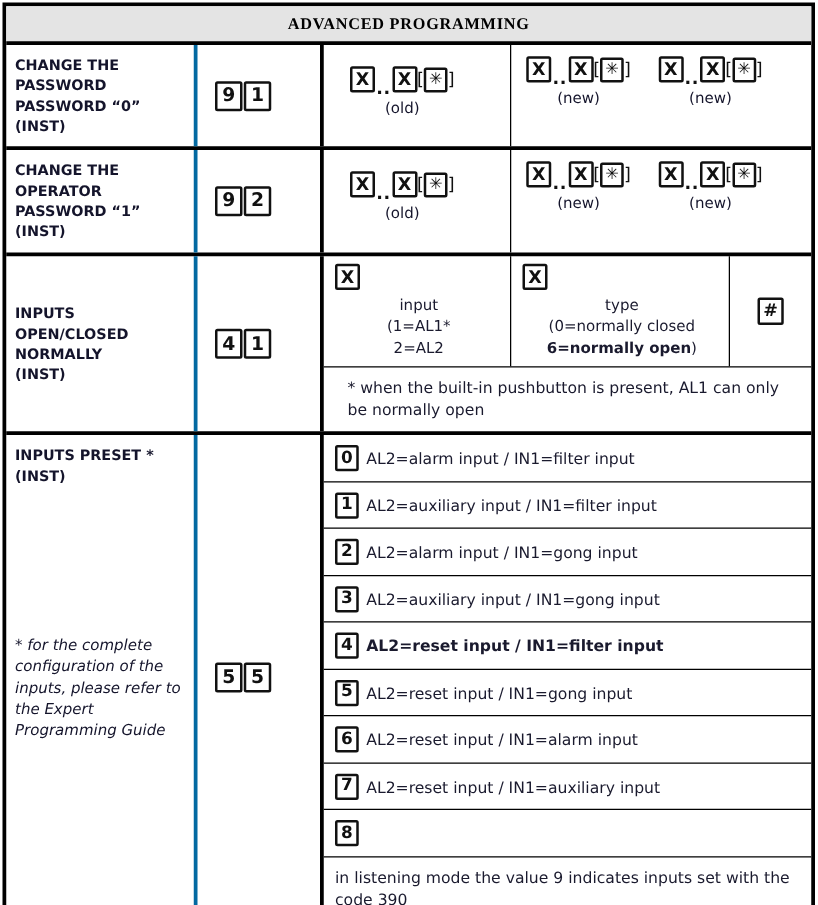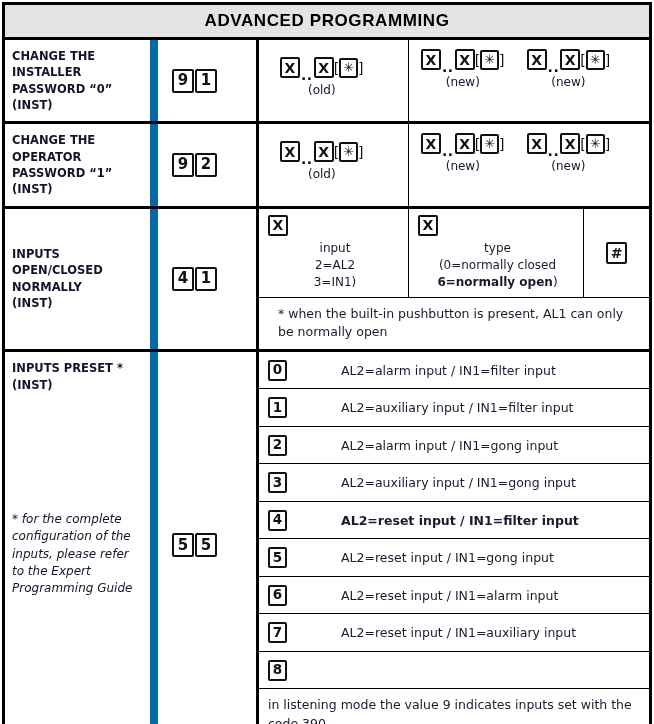--- a/index.html
+++ b/index.html
@@ -29,38 +29,38 @@
     width: 650px;
     margin: 2px;
   }
 
   
   .hdr {
     background: #e4e4e4;
     border-bottom: 3px solid #000;
     text-align: center;
     font-weight: bold;
-    font-size: 17px;
+    font-size: 13px;
     letter-spacing: 0.6px;
     padding: 6px 0 6px 0;
-    font-family: Liberation Sans, sans-serif;
+    font-family: Liberation Serif, serif;
     color: #000;
   }
 
   
   .row {
     display: flex;
     border-bottom: 3px solid #000;
   }
   .row:last-child { border-bottom: none; }
 
   .c-label {
     width: 153px;
     min-width: 153px;
-    border-right: 8px solid #0369a1;
+    border-right: 3px solid #0369a1;
     box-sizing: border-box;
     padding: 8px 6px 8px 7px;
     font-weight: bold;
     font-size: 11.5px;
     line-height: 1.42;
     color: #14142b;
   }
   .c-code {
     width: 101px;
     min-width: 101px;
@@ -206,21 +206,21 @@
     display: flex;
     align-items: center;
     border-bottom: 1.5px solid #000;
     padding: 6px 6px 6px 9px;
     height: 37.5px;
     box-sizing: border-box;
     font-size: 12.5px;
   }
   .preset-item.bold .ptxt { font-weight: bold; text-align: right; }
   .preset-item:last-child { border-bottom: none; }
-  .ptxt { line-height: 1.2; margin-left: 48px; }
+  .ptxt { line-height: 1.2; }
 
   .preset-foot {
     padding: 7px 10px 6px 9px;
     font-size: 12.5px;
     line-height: 1.45;
   }
 
   .label-note {
     font-weight: normal;
     font-size: 12px;
@@ -234,21 +234,21 @@
 <body>
 
 <div class="page">
   <div class="frame">
 
     <div class="hdr">ADVANCED PROGRAMMING</div>
 
     <div class="row">
       <div class="c-label">
         <div>CHANGE THE</div>
-        <div>INSTALLER</div>
+        <div>PASSWORD</div>
         <div>PASSWORD “0”</div>
         <div>(INST)</div>
       </div>
 
       <div class="c-code">
         <span class="keys">
           <span class="key code">9</span>
           <span class="key code">1</span>
         </span>
       </div>
@@ -378,22 +378,22 @@
           <span class="key code">1</span>
         </span>
       </div>
 
       <div class="c-rest">
         <div class="inp-top">
           <div class="inp-a">
             <span class="key x">X</span>
             <div class="inp-lines">
               <div>input</div>
+              <div>(1=AL1*</div>
               <div>2=AL2</div>
-              <div>3=IN1)</div>
             </div>
           </div>
 
           <div class="inp-b">
             <span class="key x">X</span>
             <div class="inp-lines">
               <div>type</div>
               <div>(0=normally closed</div>
               <div>
                 <span class="b">6=normally open</span><span>)</span>

